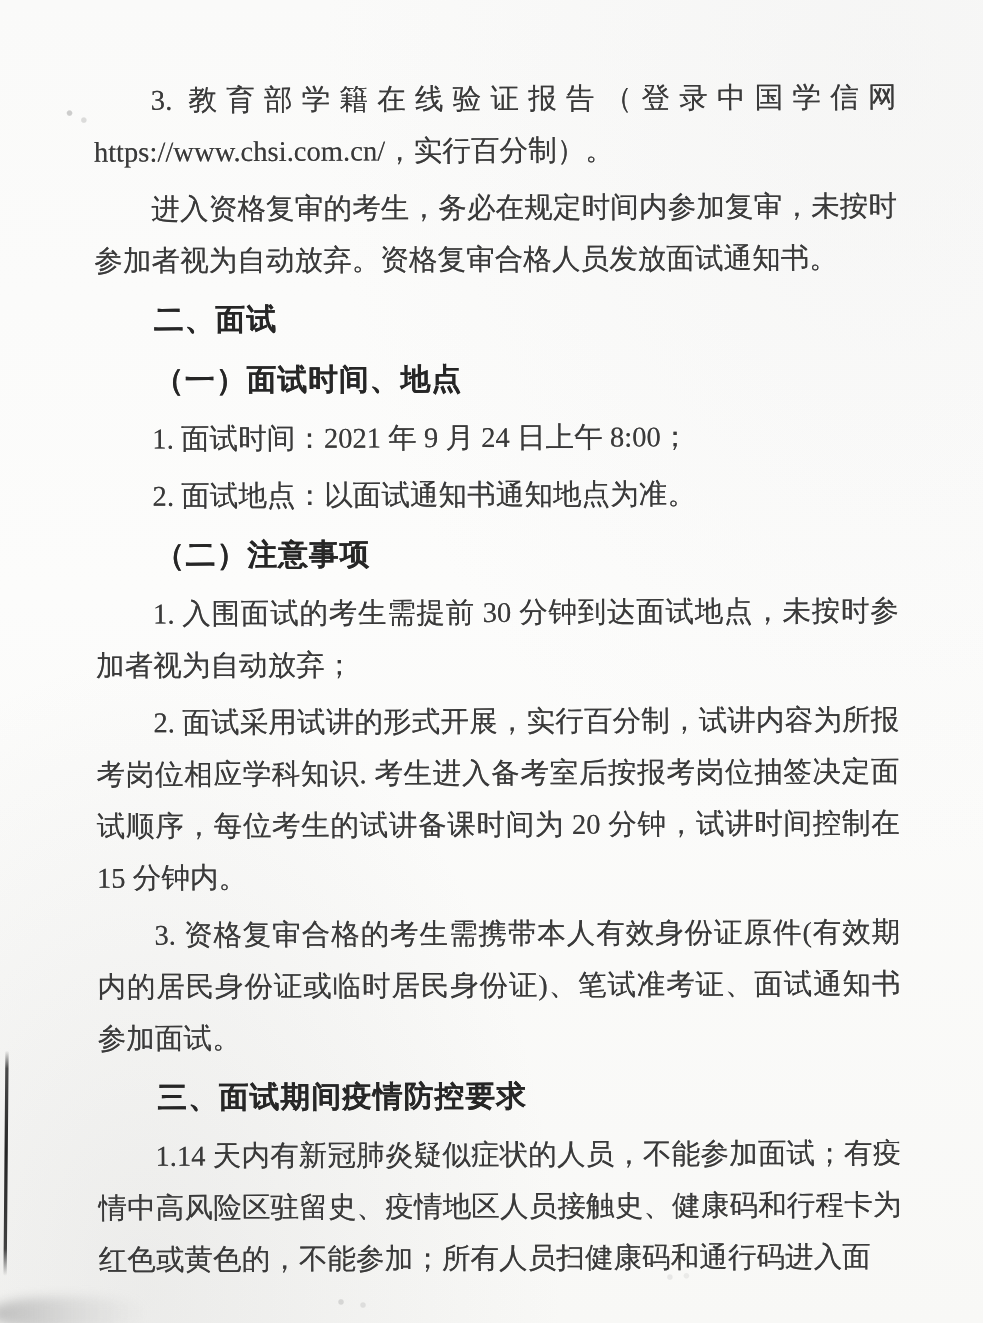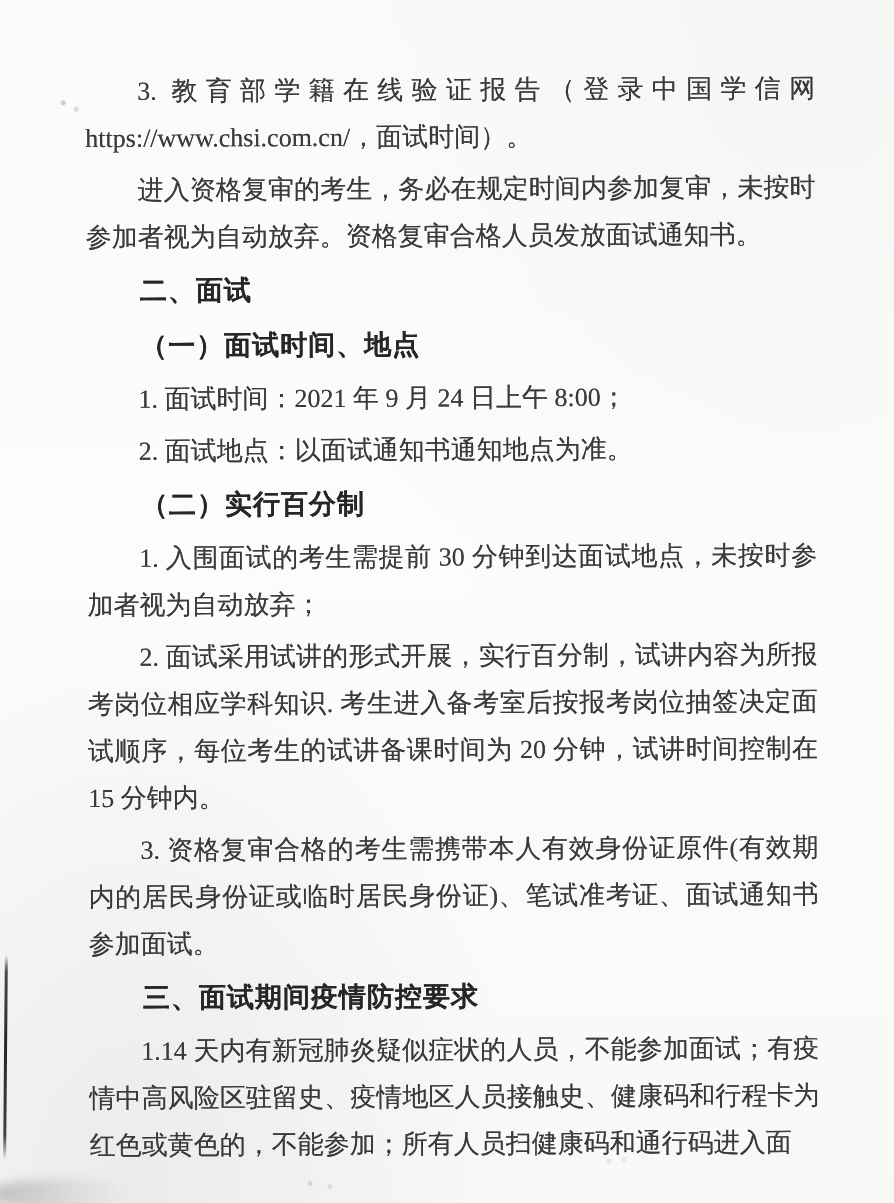--- a/index.html
+++ b/index.html
@@ -103,27 +103,27 @@
       radial-gradient(circle at 30% 50%, rgba(170,170,170,0.22) 0 2px, transparent 3px),
       radial-gradient(circle at 80% 40%, rgba(170,170,170,0.18) 0 2px, transparent 3px);
     filter: blur(0.7px);
   }
 </style>
 </head>
 <body>
 
 <div class="page">
   <div class="content" id="doc-content">
-      <p class="body"><span>3. 教育部学籍在线验证报告（登录中国学信网</span><span class="nowrap">https://www.chsi.com.cn/</span><span>，面试时间）。</span></p>
+      <p class="body"><span>3. 教育部学籍在线验证报告（登录中国学信网</span><span class="nowrap">https://www.chsi.com.cn/</span><span>，实行百分制）。</span></p>
       <p class="body"><span>进入资格复审的考生，务必在规定时间内参加复审，未按时参加者视为自动放弃。资格复审合格人员发放面试通知书。</span></p>
       <p class="heading"><span>二、面试</span></p>
       <p class="heading"><span>（一）面试时间、地点</span></p>
       <p class="body"><span>1. 面试时间：2021 年 9 月 24 日上午 8:00；</span></p>
       <p class="body"><span>2. 面试地点：以面试通知书通知地点为准。</span></p>
-      <p class="heading"><span>（二）实行百分制</span></p>
+      <p class="heading"><span>（二）注意事项</span></p>
       <p class="body"><span>1. 入围面试的考生需提前 30 分钟到达面试地点，未按时参加者视为自动放弃；</span></p>
       <p class="body"><span>2. 面试采用试讲的形式开展，实行百分制，试讲内容为所报考岗位相应学科知识. 考生进入备考室后按报考岗位抽签决定面试顺序，每位考生的试讲备课时间为 20 分钟，试讲时间控制在 15 分钟内。</span></p>
       <p class="body"><span>3. 资格复审合格的考生需携带本人有效身份证原件(有效期内的居民身份证或临时居民身份证)、笔试准考证、面试通知书参加面试。</span></p>
       <p class="heading"><span>三、面试期间疫情防控要求</span></p>
       <p class="body"><span>1.14 天内有新冠肺炎疑似症状的人员，不能参加面试；有疫情中高风险区驻留史、疫情地区人员接触史、健康码和行程卡为红色或黄色的，不能参加；所有人员扫健康码和通行码进入面</span></p>
     </div>
 
   <div class="artifact edge-line-left"></div>
   <div class="artifact smudge-bottom-left"></div>
   <div class="artifact specks-top-left"></div>

